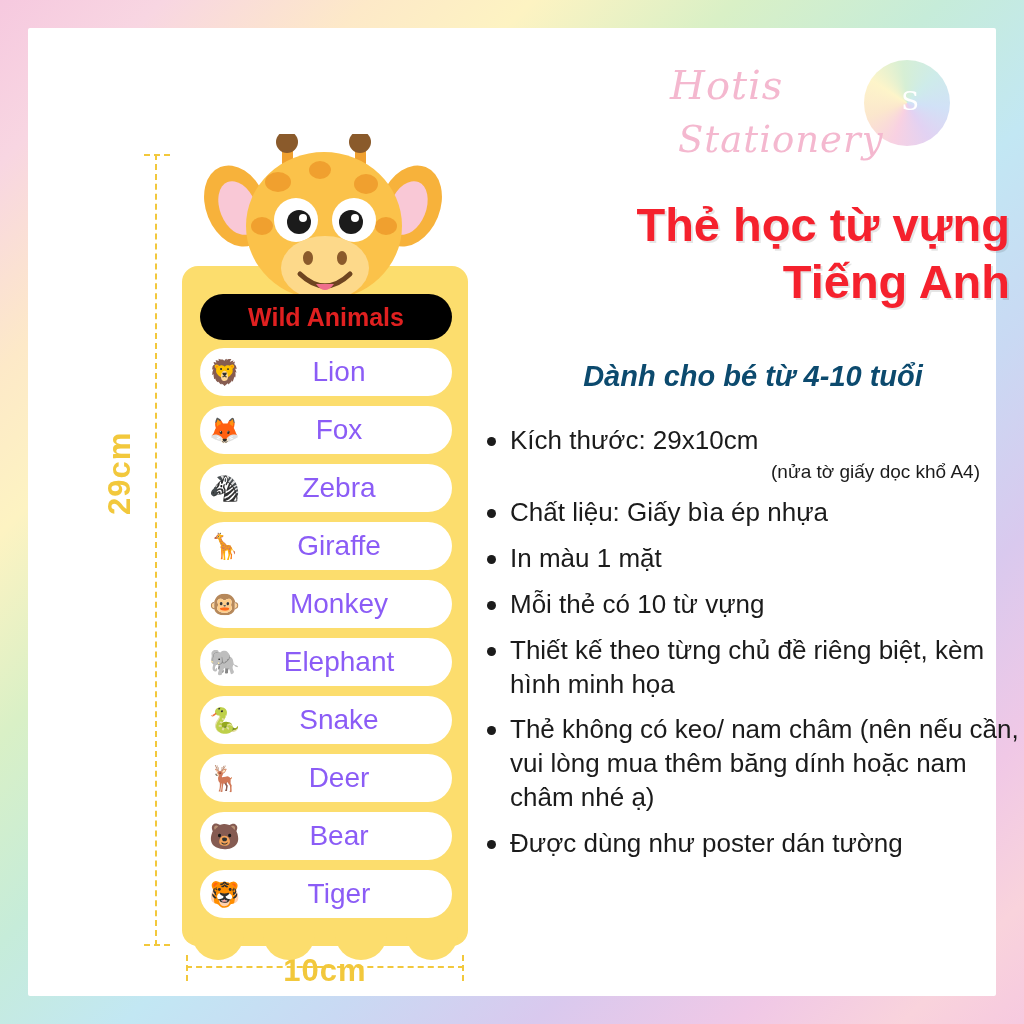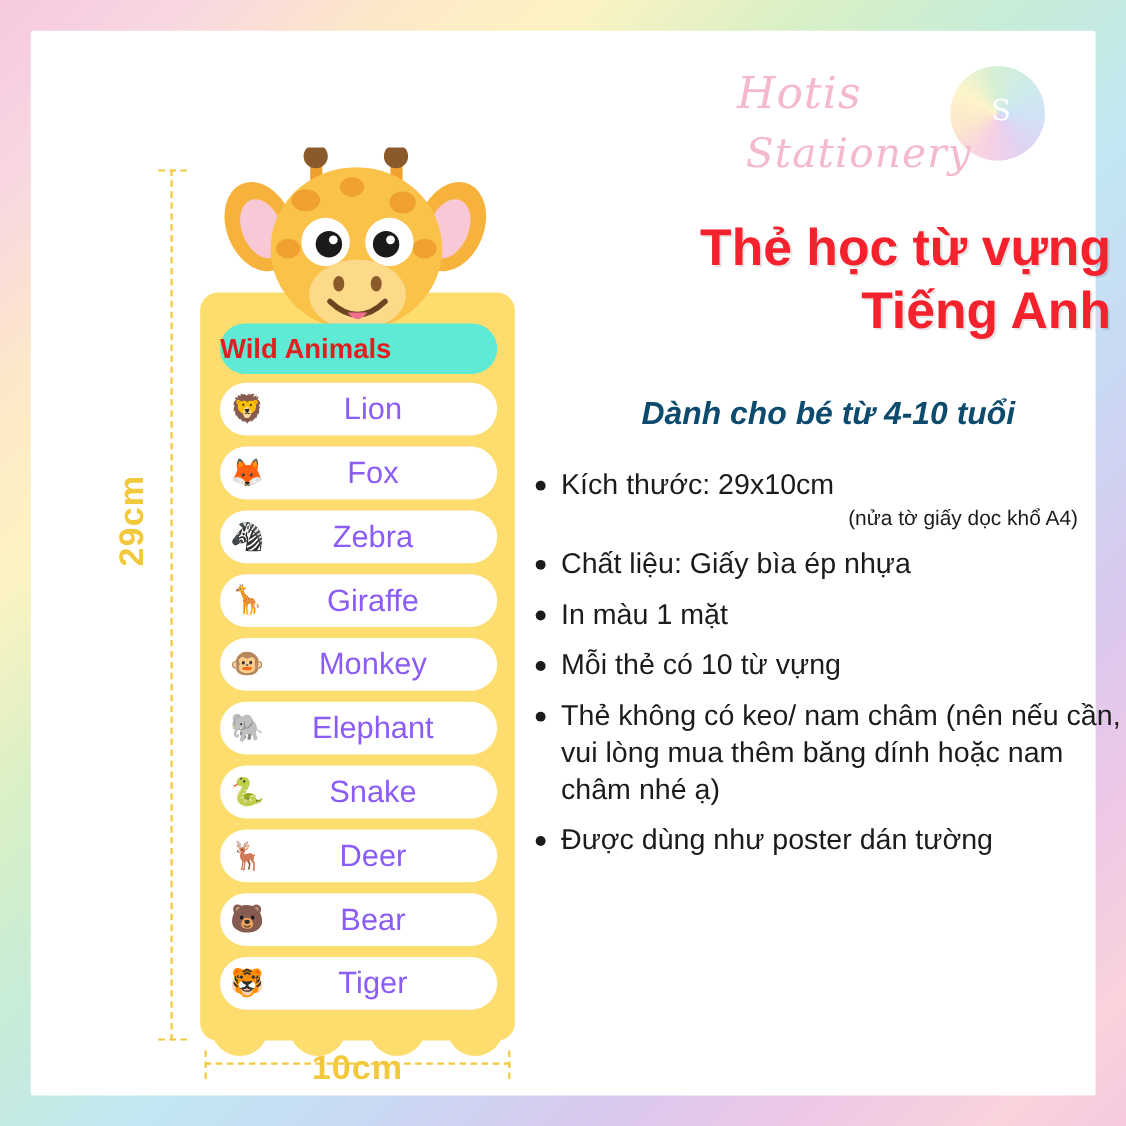--- a/index.html
+++ b/index.html
@@ -258,24 +258,25 @@
     height: 175px;
   }
 
   
   .title-pill {
     position: absolute;
     left: 172px;
     top: 266px;
     width: 252px;
     height: 46px;
-    background: #5eead4;
+    background: #000000;
     border-radius: 23px;
     display: flex;
     align-items: center;
+    justify-content: center;
   }
   .title-pill span {
     color: #e02020;
     font-size: 25px;
     font-weight: bold;
   }
 
   .rows {
     position: absolute;
     left: 172px;
@@ -330,20 +331,21 @@
       <div>Tiếng Anh</div>
     </div>
 
     <div class="subhead">Dành cho bé từ 4-10 tuổi</div>
 
     <div class="bullets" id="bullet-list">
         <div class="bullet"><span>Kích thước: 29x10cm</span><span class="note">(nửa tờ giấy dọc khổ A4)</span></div>
         <div class="bullet"><span>Chất liệu: Giấy bìa ép nhựa</span></div>
         <div class="bullet"><span>In màu 1 mặt</span></div>
         <div class="bullet"><span>Mỗi thẻ có 10 từ vựng</span></div>
+        <div class="bullet"><span>Thiết kế theo từng chủ đề riêng biệt, kèm hình minh họa</span></div>
         <div class="bullet"><span>Thẻ không có keo/ nam châm (nên nếu cần, vui lòng mua thêm băng dính hoặc nam châm nhé ạ)</span></div>
         <div class="bullet"><span>Được dùng như poster dán tường</span></div>
       </div>
 
     <div class="dim-v"></div>
     <div class="dim-v-label">29cm</div>
     <div class="dim-h"></div>
     <div class="dim-h-label">10cm</div>
 
     <div class="card"></div>

